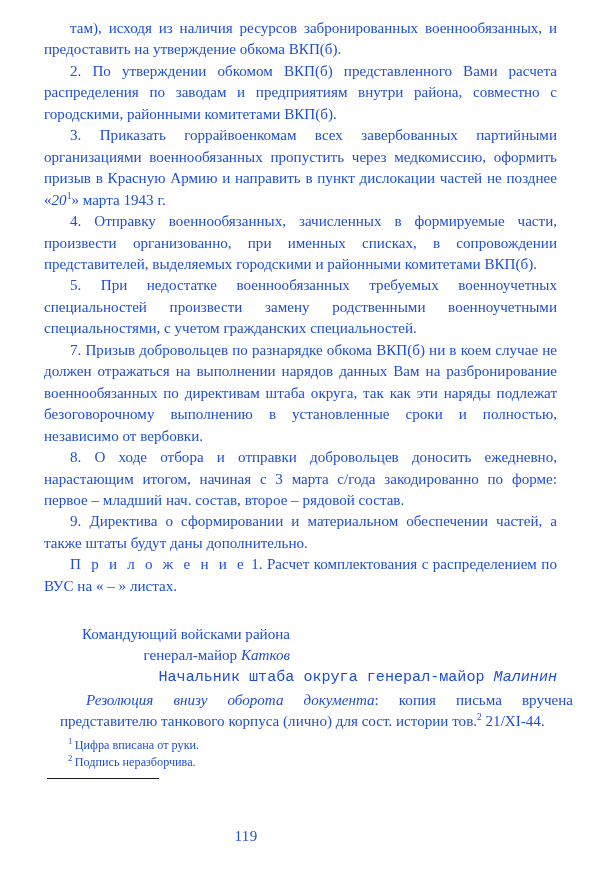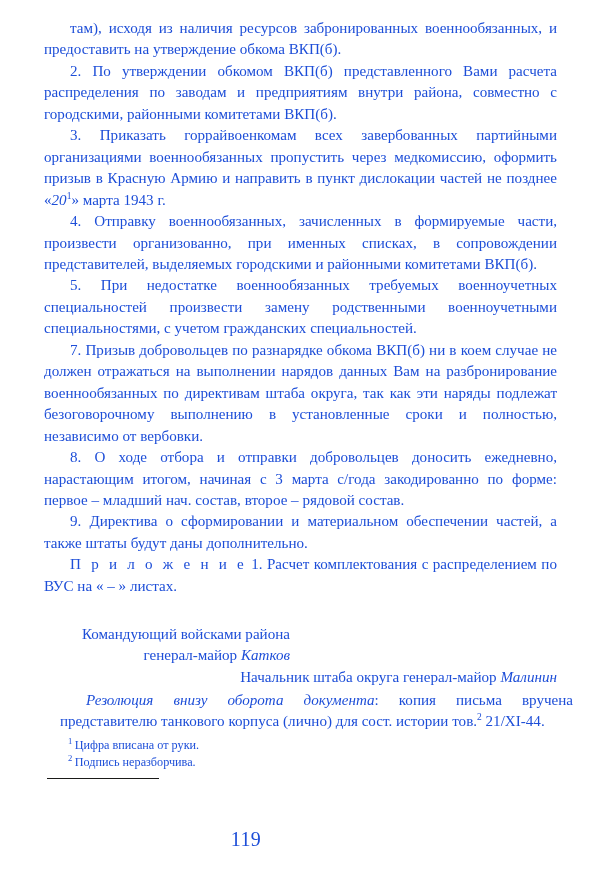--- a/index.html
+++ b/index.html
@@ -63,20 +63,21 @@
     box-sizing: border-box;
   }
   .sign-col-right {
     width: 243px;
     text-align: right;
     box-sizing: border-box;
   }
   .sign-chief {
     text-align: right;
     margin-top: 0px;
+    font-family: Liberation Mono, monospace;
   }
   
   .resolution {
     position: absolute;
     left: 60px;
     top: 690px;
     width: 513px;
     font-size: 15.1px;
     line-height: 21.45px;
     text-align: justify;
@@ -119,21 +120,21 @@
     line-height: 0;
     margin-right: 2.5px;
   }
   
   .page-number {
     position: absolute;
     left: 0;
     top: 828px;
     width: 492px;
     text-align: center;
-    font-size: 20px;
+    font-size: 15px;
     letter-spacing: 0.4px;
   }
 </style>
 </head>
 <body>
 
 <div class="page">
 
   <div class="body-block">
     <p class="para"><span>там), исходя из наличия ресурсов забронированных военнообязанных, и предоставить на утверждение обкома ВКП(б).</span></p>

